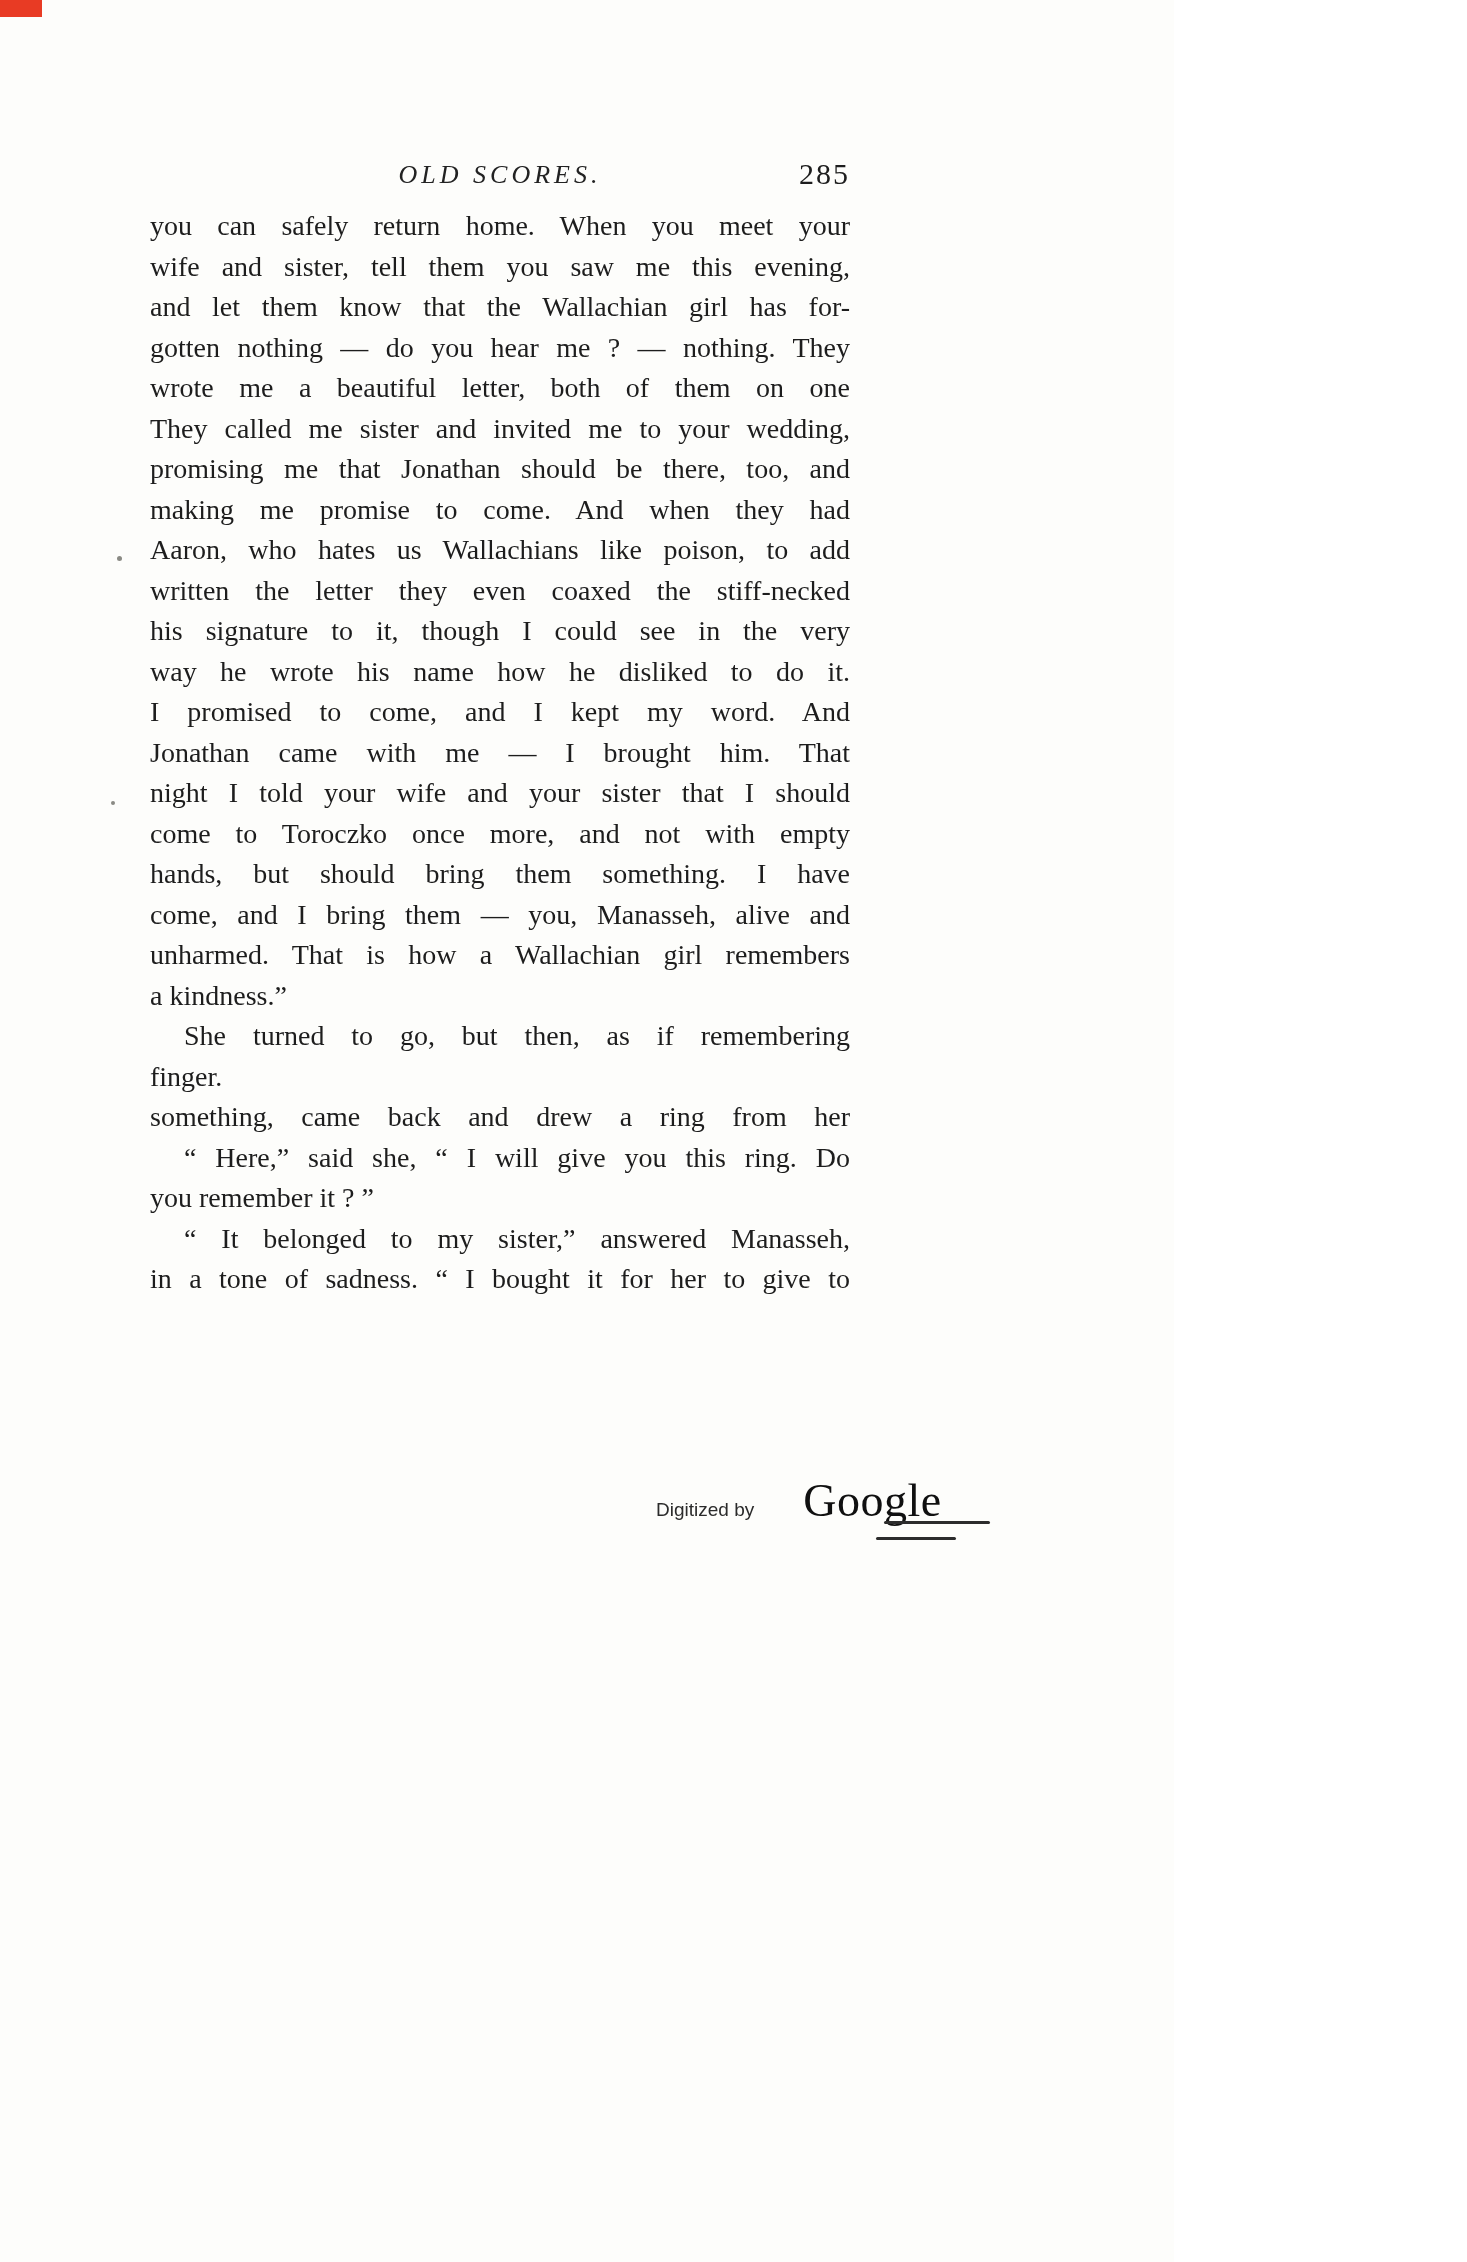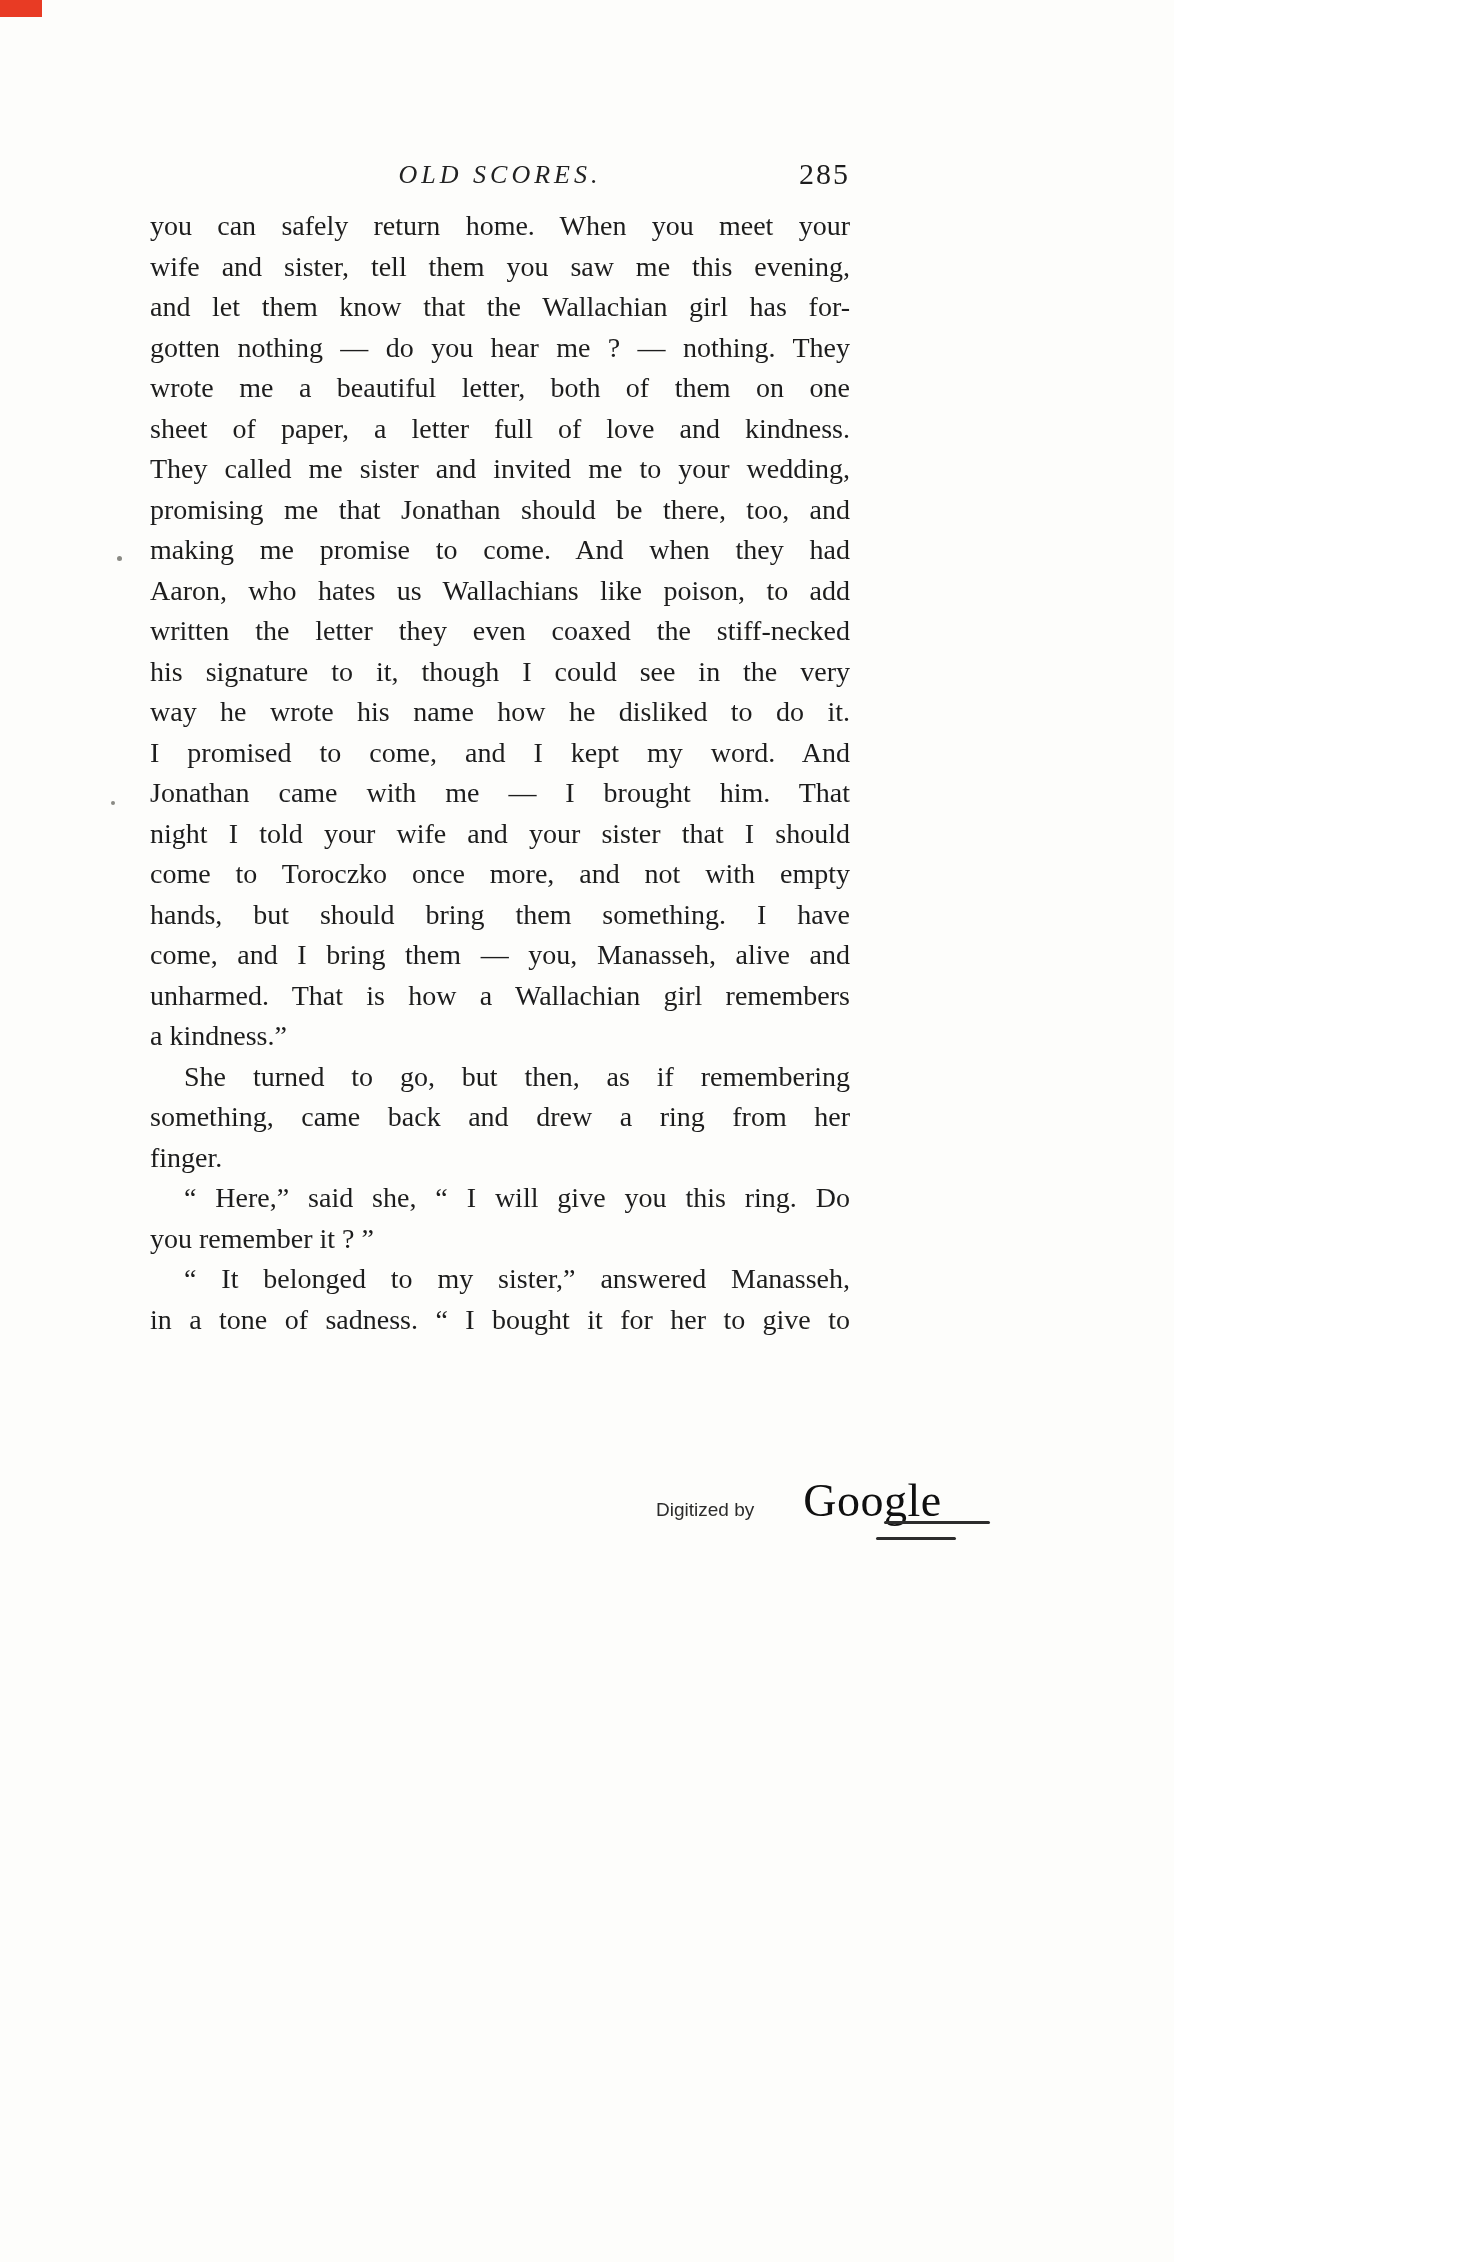--- a/index.html
+++ b/index.html
@@ -111,39 +111,38 @@
     <div class="head-title">OLD SCORES.</div>
     <div class="page-number">285</div>
   </div>
 
   <div class="text-block">
       <div class="line just">you can safely return home.  When you meet your</div>
       <div class="line just">wife and sister, tell them you saw me this evening,</div>
       <div class="line just">and let them know that the Wallachian girl has for-</div>
       <div class="line just">gotten nothing — do you hear me ? — nothing.  They</div>
       <div class="line just">wrote me a beautiful letter, both of them on one</div>
-      <div class="line just">sheet of paper, a letter full of love and kindness.</div>
       <div class="line just">They called me sister and invited me to your wedding,</div>
       <div class="line just">promising me that Jonathan should be there, too, and</div>
       <div class="line just">making me promise to come.  And when they had</div>
       <div class="line just">Aaron, who hates us Wallachians like poison, to add</div>
       <div class="line just">written the letter they even coaxed the stiff-necked</div>
       <div class="line just">his signature to it, though I could see in the very</div>
       <div class="line just">way he wrote his name how he disliked to do it.</div>
       <div class="line just">I promised to come, and I kept my word.  And</div>
       <div class="line just">Jonathan came with me — I brought him.  That</div>
       <div class="line just">night I told your wife and your sister that I should</div>
       <div class="line just">come to Toroczko once more, and not with empty</div>
       <div class="line just">hands, but should bring them something.  I have</div>
       <div class="line just">come, and I bring them — you, Manasseh, alive and</div>
       <div class="line just">unharmed.  That is how a Wallachian girl remembers</div>
       <div class="line">a kindness.”</div>
       <div class="line just indent">She turned to go, but then, as if remembering</div>
+      <div class="line">finger.</div>
       <div class="line just">something, came back and drew a ring from her</div>
-      <div class="line">finger.</div>
       <div class="line just indent">“ Here,” said she, “ I will give you this ring.  Do</div>
       <div class="line">you remember it ? ”</div>
       <div class="line just indent">“ It belonged to my sister,” answered Manasseh,</div>
       <div class="line just">in a tone of sadness.  “ I bought it for her to give to</div>
     </div>
 
   <div class="speck s1"></div>
   <div class="speck s2"></div>
 
   <div class="footer">

